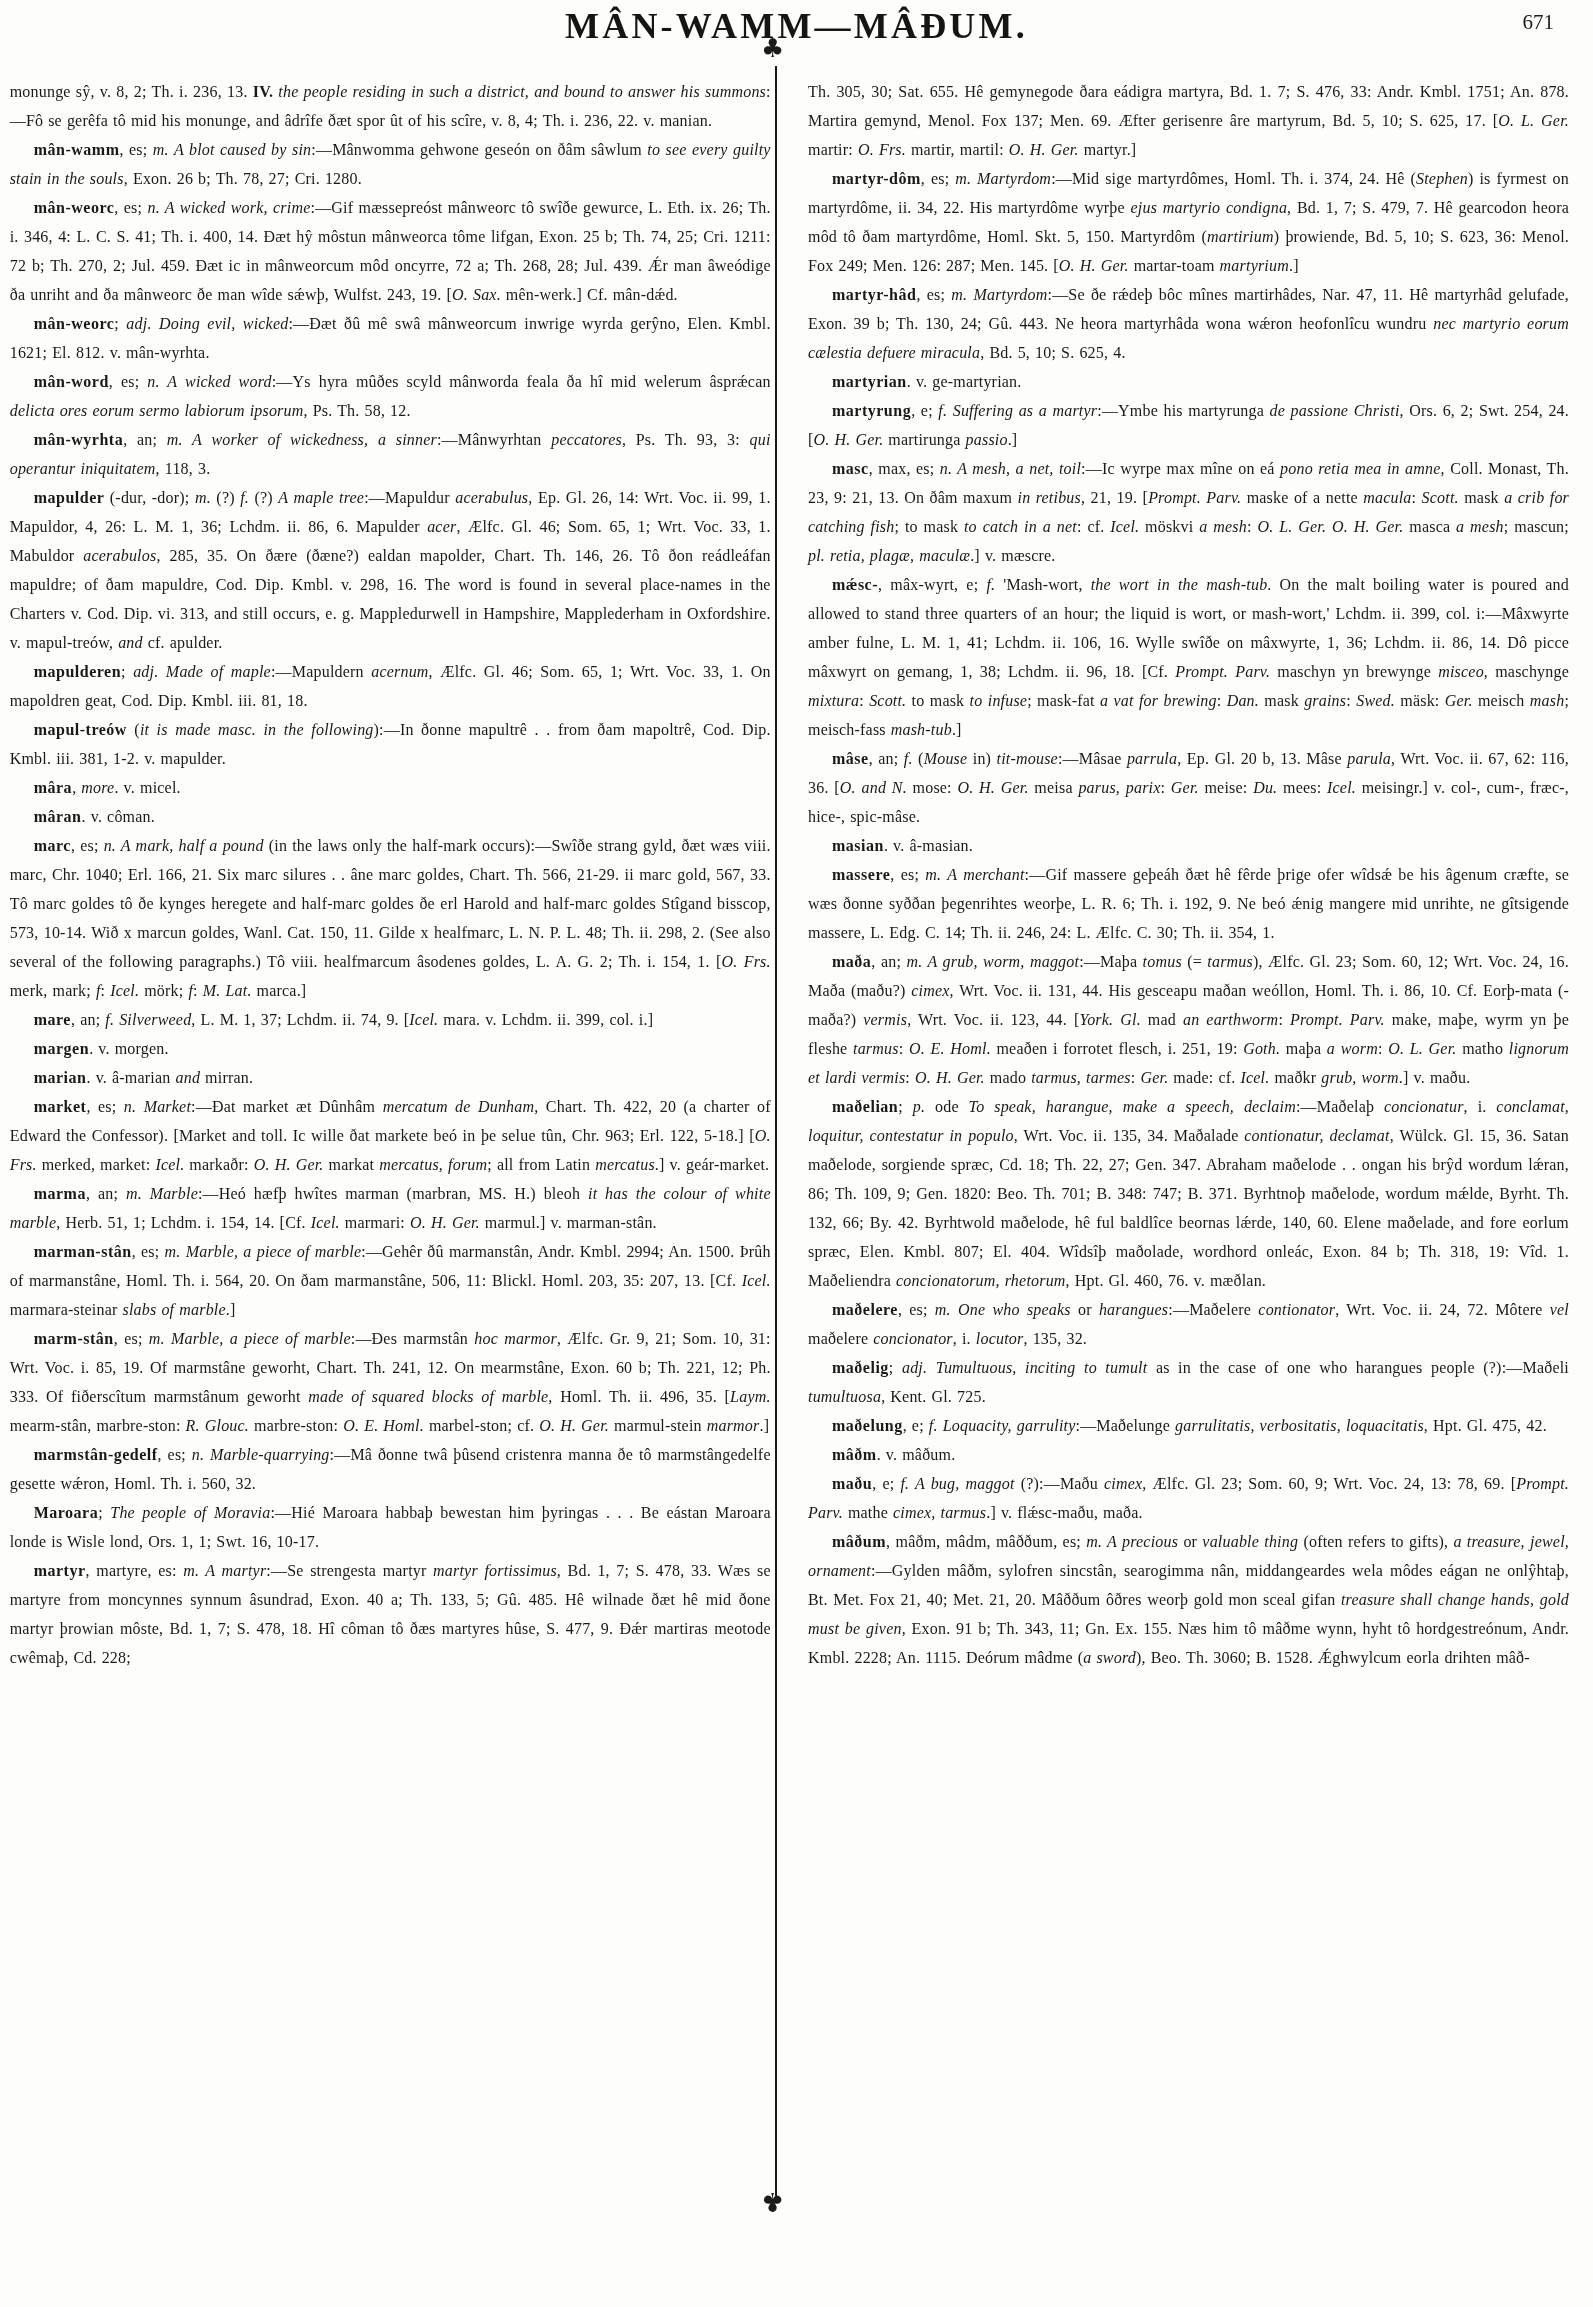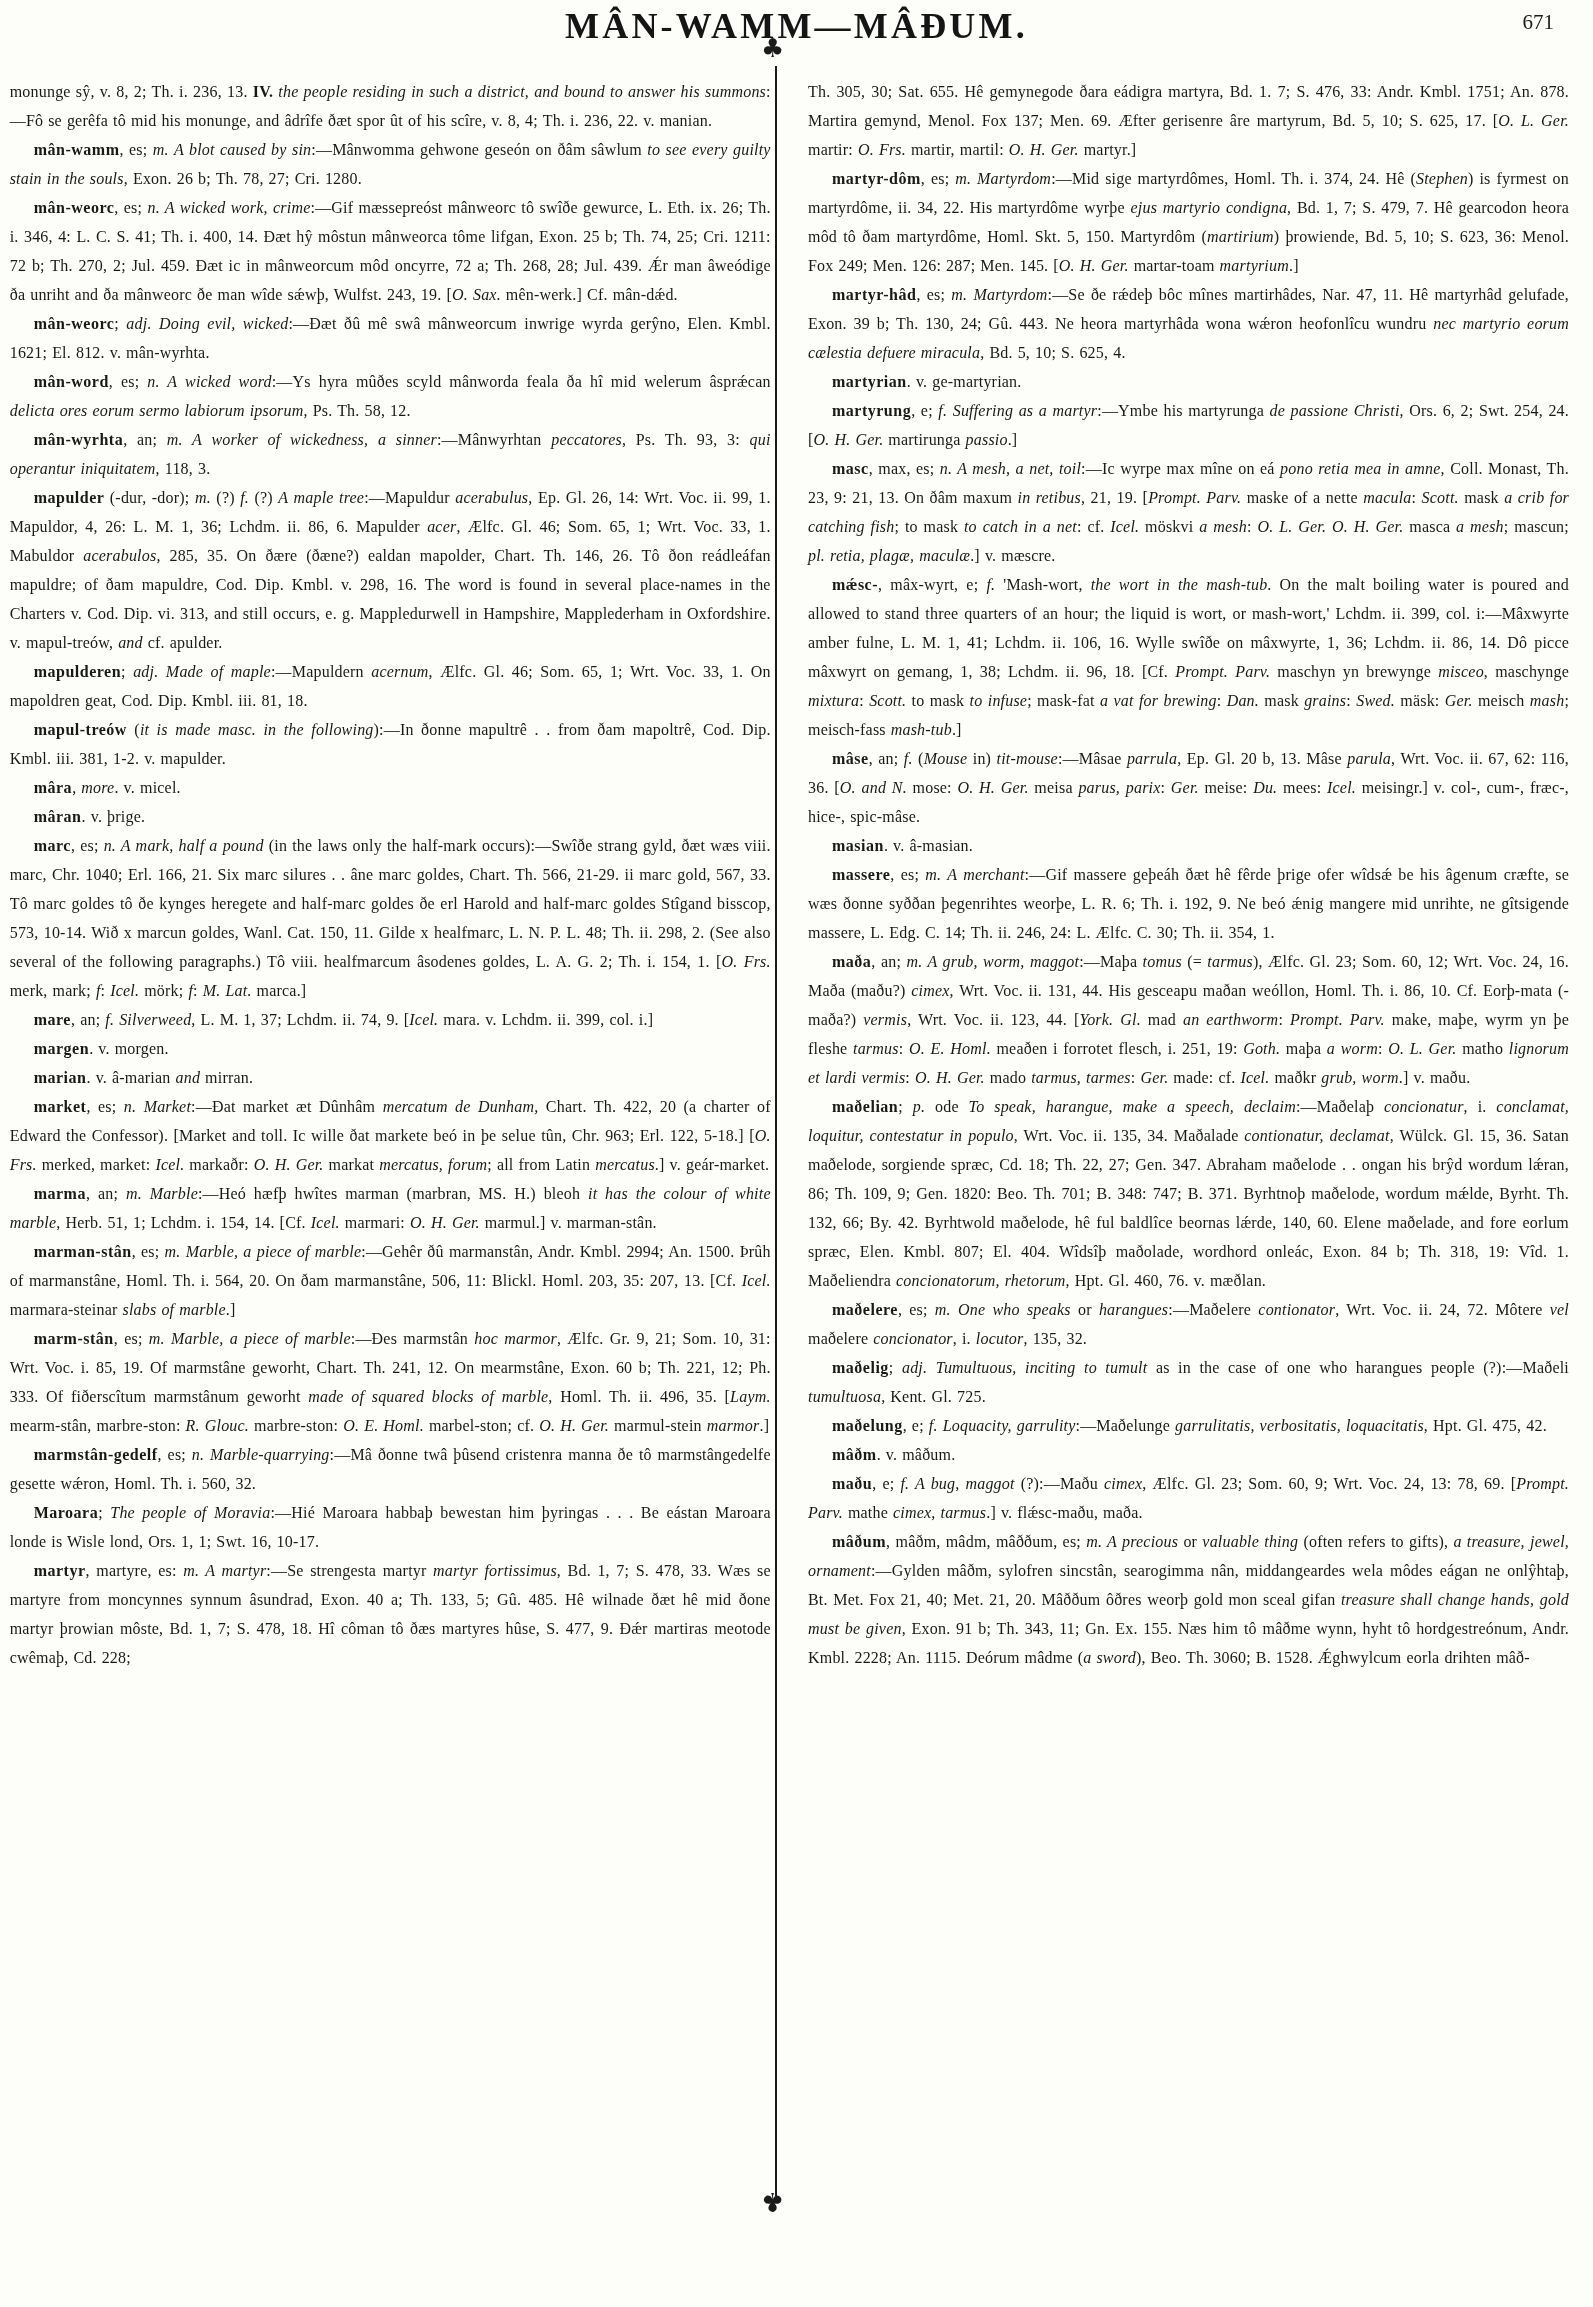--- a/index.html
+++ b/index.html
@@ -34,21 +34,21 @@
       <p class="entry cont"><span>monunge sŷ, v. 8, 2; Th. i. 236, 13. <b>IV.</b> <i>the people residing in such a district, and bound to answer his summons</i>:—Fô se gerêfa tô mid his monunge, and âdrîfe ðæt spor ût of his scîre, v. 8, 4; Th. i. 236, 22. v. manian.</span></p>
       <p class="entry"><b class="hw">mân-wamm</b><span>, es; <i>m. A blot caused by sin</i>:—Mânwomma gehwone geseón on ðâm sâwlum <i>to see every guilty stain in the souls</i>, Exon. 26 b; Th. 78, 27; Cri. 1280.</span></p>
       <p class="entry"><b class="hw">mân-weorc</b><span>, es; <i>n. A wicked work, crime</i>:—Gif mæssepreóst mânweorc tô swîðe gewurce, L. Eth. ix. 26; Th. i. 346, 4: L. C. S. 41; Th. i. 400, 14. Ðæt hŷ môstun mânweorca tôme lifgan, Exon. 25 b; Th. 74, 25; Cri. 1211: 72 b; Th. 270, 2; Jul. 459. Ðæt ic in mânweorcum môd oncyrre, 72 a; Th. 268, 28; Jul. 439. Ǽr man âweódige ða unriht and ða mânweorc ðe man wîde sǽwþ, Wulfst. 243, 19. [<i>O. Sax.</i> mên-werk.] Cf. mân-dǽd.</span></p>
       <p class="entry"><b class="hw">mân-weorc</b><span>; <i>adj. Doing evil, wicked</i>:—Ðæt ðû mê swâ mânweorcum inwrige wyrda gerŷno, Elen. Kmbl. 1621; El. 812. v. mân-wyrhta.</span></p>
       <p class="entry"><b class="hw">mân-word</b><span>, es; <i>n. A wicked word</i>:—Ys hyra mûðes scyld mânworda feala ða hî mid welerum âsprǽcan <i>delicta ores eorum sermo labiorum ipsorum</i>, Ps. Th. 58, 12.</span></p>
       <p class="entry"><b class="hw">mân-wyrhta</b><span>, an; <i>m. A worker of wickedness, a sinner</i>:—Mânwyrhtan <i>peccatores</i>, Ps. Th. 93, 3: <i>qui operantur iniquitatem</i>, 118, 3.</span></p>
       <p class="entry"><b class="hw">mapulder</b><span> (-dur, -dor); <i>m.</i> (?) <i>f.</i> (?) <i>A maple tree</i>:—Mapuldur <i>acerabulus</i>, Ep. Gl. 26, 14: Wrt. Voc. ii. 99, 1. Mapuldor, 4, 26: L. M. 1, 36; Lchdm. ii. 86, 6. Mapulder <i>acer</i>, Ælfc. Gl. 46; Som. 65, 1; Wrt. Voc. 33, 1. Mabuldor <i>acerabulos</i>, 285, 35. On ðære (ðæne?) ealdan mapolder, Chart. Th. 146, 26. Tô ðon reádleáfan mapuldre; of ðam mapuldre, Cod. Dip. Kmbl. v. 298, 16. The word is found in several place-names in the Charters v. Cod. Dip. vi. 313, and still occurs, e. g. Mappledurwell in Hampshire, Mapplederham in Oxfordshire. v. mapul-treów, <i>and</i> cf. apulder.</span></p>
       <p class="entry"><b class="hw">mapulderen</b><span>; <i>adj. Made of maple</i>:—Mapuldern <i>acernum</i>, Ælfc. Gl. 46; Som. 65, 1; Wrt. Voc. 33, 1. On mapoldren geat, Cod. Dip. Kmbl. iii. 81, 18.</span></p>
       <p class="entry"><b class="hw">mapul-treów</b><span> (<i>it is made masc. in the following</i>):—In ðonne mapultrê . . from ðam mapoltrê, Cod. Dip. Kmbl. iii. 381, 1-2. v. mapulder.</span></p>
       <p class="entry"><b class="hw">mâra</b><span>, <i>more</i>. v. micel.</span></p>
-      <p class="entry"><b class="hw">mâran</b><span>. v. þrige.</span></p>
+      <p class="entry"><b class="hw">mâran</b><span>. v. côman.</span></p>
       <p class="entry"><b class="hw">marc</b><span>, es; <i>n. A mark, half a pound</i> (in the laws only the half-mark occurs):—Swîðe strang gyld, ðæt wæs viii. marc, Chr. 1040; Erl. 166, 21. Six marc silures . . âne marc goldes, Chart. Th. 566, 21-29. ii marc gold, 567, 33. Tô marc goldes tô ðe kynges heregete and half-marc goldes ðe erl Harold and half-marc goldes Stîgand bisscop, 573, 10-14. Wið x marcun goldes, Wanl. Cat. 150, 11. Gilde x healfmarc, L. N. P. L. 48; Th. ii. 298, 2. (See also several of the following paragraphs.) Tô viii. healfmarcum âsodenes goldes, L. A. G. 2; Th. i. 154, 1. [<i>O. Frs.</i> merk, mark; <i>f</i>: <i>Icel.</i> mörk; <i>f</i>: <i>M. Lat.</i> marca.]</span></p>
       <p class="entry"><b class="hw">mare</b><span>, an; <i>f. Silverweed</i>, L. M. 1, 37; Lchdm. ii. 74, 9. [<i>Icel.</i> mara. v. Lchdm. ii. 399, col. i.]</span></p>
       <p class="entry"><b class="hw">margen</b><span>. v. morgen.</span></p>
       <p class="entry"><b class="hw">marian</b><span>. v. â-marian <i>and</i> mirran.</span></p>
       <p class="entry"><b class="hw">market</b><span>, es; <i>n. Market</i>:—Ðat market æt Dûnhâm <i>mercatum de Dunham</i>, Chart. Th. 422, 20 (a charter of Edward the Confessor). [Market and toll. Ic wille ðat markete beó in þe selue tûn, Chr. 963; Erl. 122, 5-18.] [<i>O. Frs.</i> merked, market: <i>Icel.</i> markaðr: <i>O. H. Ger.</i> markat <i>mercatus, forum</i>; all from Latin <i>mercatus</i>.] v. geár-market.</span></p>
       <p class="entry"><b class="hw">marma</b><span>, an; <i>m. Marble</i>:—Heó hæfþ hwîtes marman (marbran, MS. H.) bleoh <i>it has the colour of white marble</i>, Herb. 51, 1; Lchdm. i. 154, 14. [Cf. <i>Icel.</i> marmari: <i>O. H. Ger.</i> marmul.] v. marman-stân.</span></p>
       <p class="entry"><b class="hw">marman-stân</b><span>, es; <i>m. Marble, a piece of marble</i>:—Gehêr ðû marmanstân, Andr. Kmbl. 2994; An. 1500. Þrûh of marmanstâne, Homl. Th. i. 564, 20. On ðam marmanstâne, 506, 11: Blickl. Homl. 203, 35: 207, 13. [Cf. <i>Icel.</i> marmara-steinar <i>slabs of marble</i>.]</span></p>
       <p class="entry"><b class="hw">marm-stân</b><span>, es; <i>m. Marble, a piece of marble</i>:—Ðes marmstân <i>hoc marmor</i>, Ælfc. Gr. 9, 21; Som. 10, 31: Wrt. Voc. i. 85, 19. Of marmstâne geworht, Chart. Th. 241, 12. On mearmstâne, Exon. 60 b; Th. 221, 12; Ph. 333. Of fiðerscîtum marmstânum geworht <i>made of squared blocks of marble</i>, Homl. Th. ii. 496, 35. [<i>Laym.</i> mearm-stân, marbre-ston: <i>R. Glouc.</i> marbre-ston: <i>O. E. Homl.</i> marbel-ston; cf. <i>O. H. Ger.</i> marmul-stein <i>marmor</i>.]</span></p>
       <p class="entry"><b class="hw">marmstân-gedelf</b><span>, es; <i>n. Marble-quarrying</i>:—Mâ ðonne twâ þûsend cristenra manna ðe tô marmstângedelfe gesette wǽron, Homl. Th. i. 560, 32.</span></p>
       <p class="entry"><b class="hw">Maroara</b><span>; <i>The people of Moravia</i>:—Hié Maroara habbaþ bewestan him þyringas . . . Be eástan Maroara londe is Wisle lond, Ors. 1, 1; Swt. 16, 10-17.</span></p>

